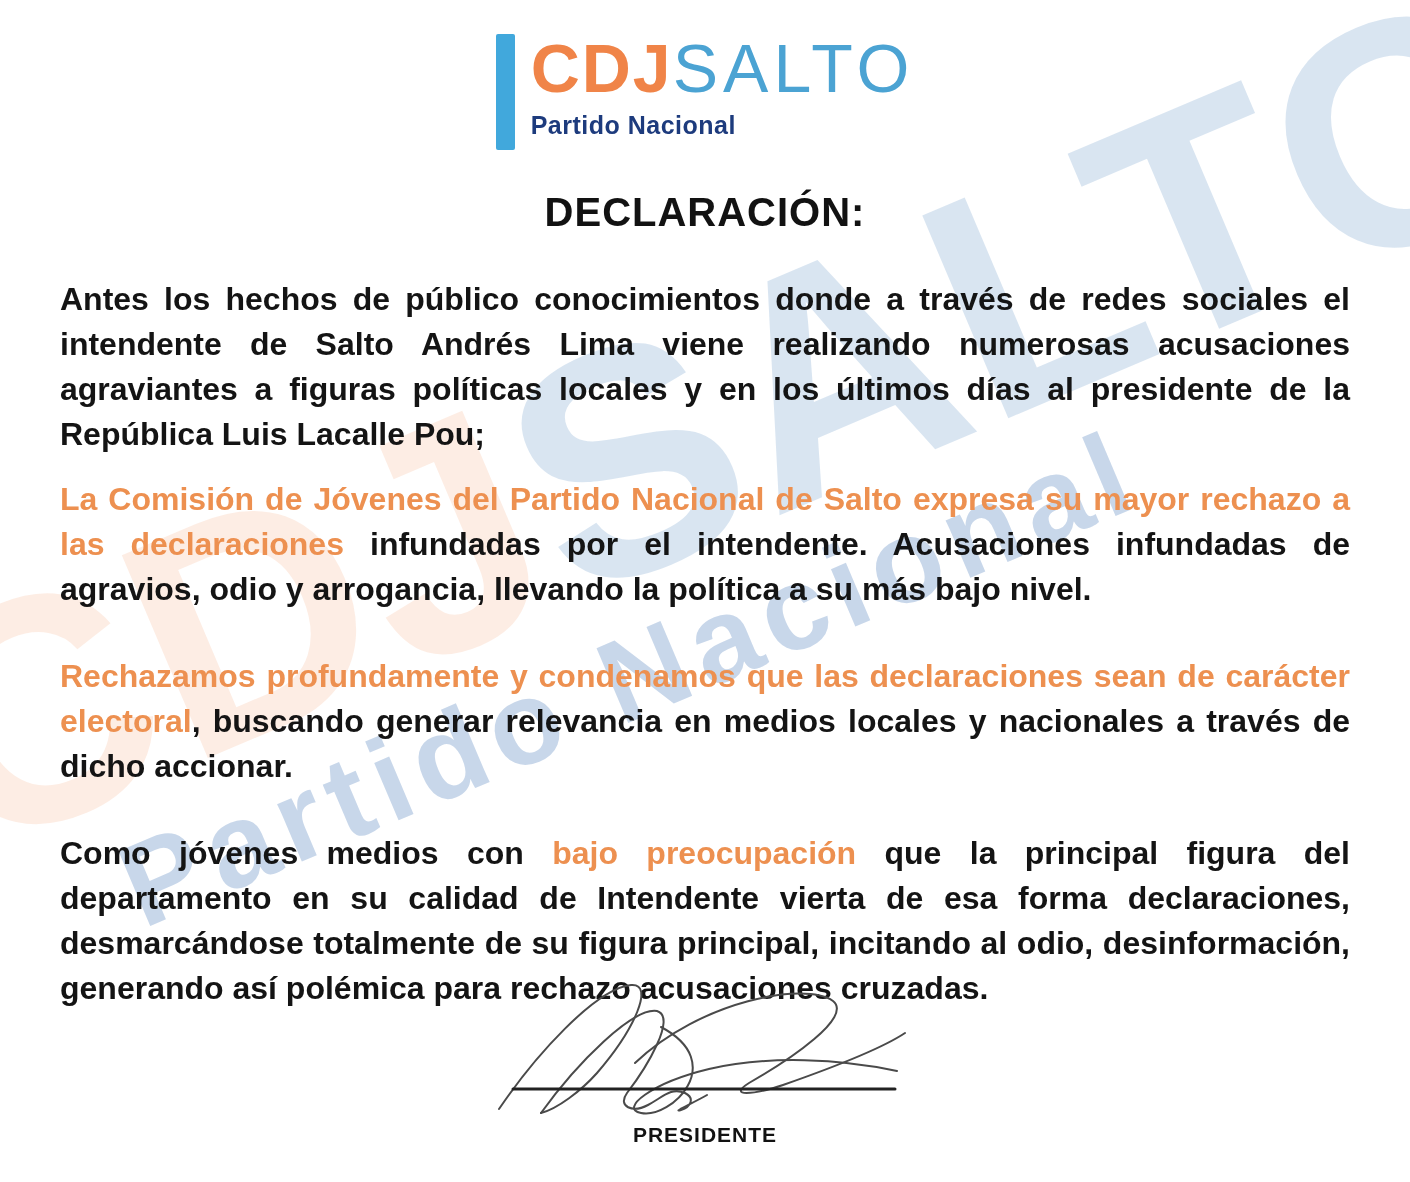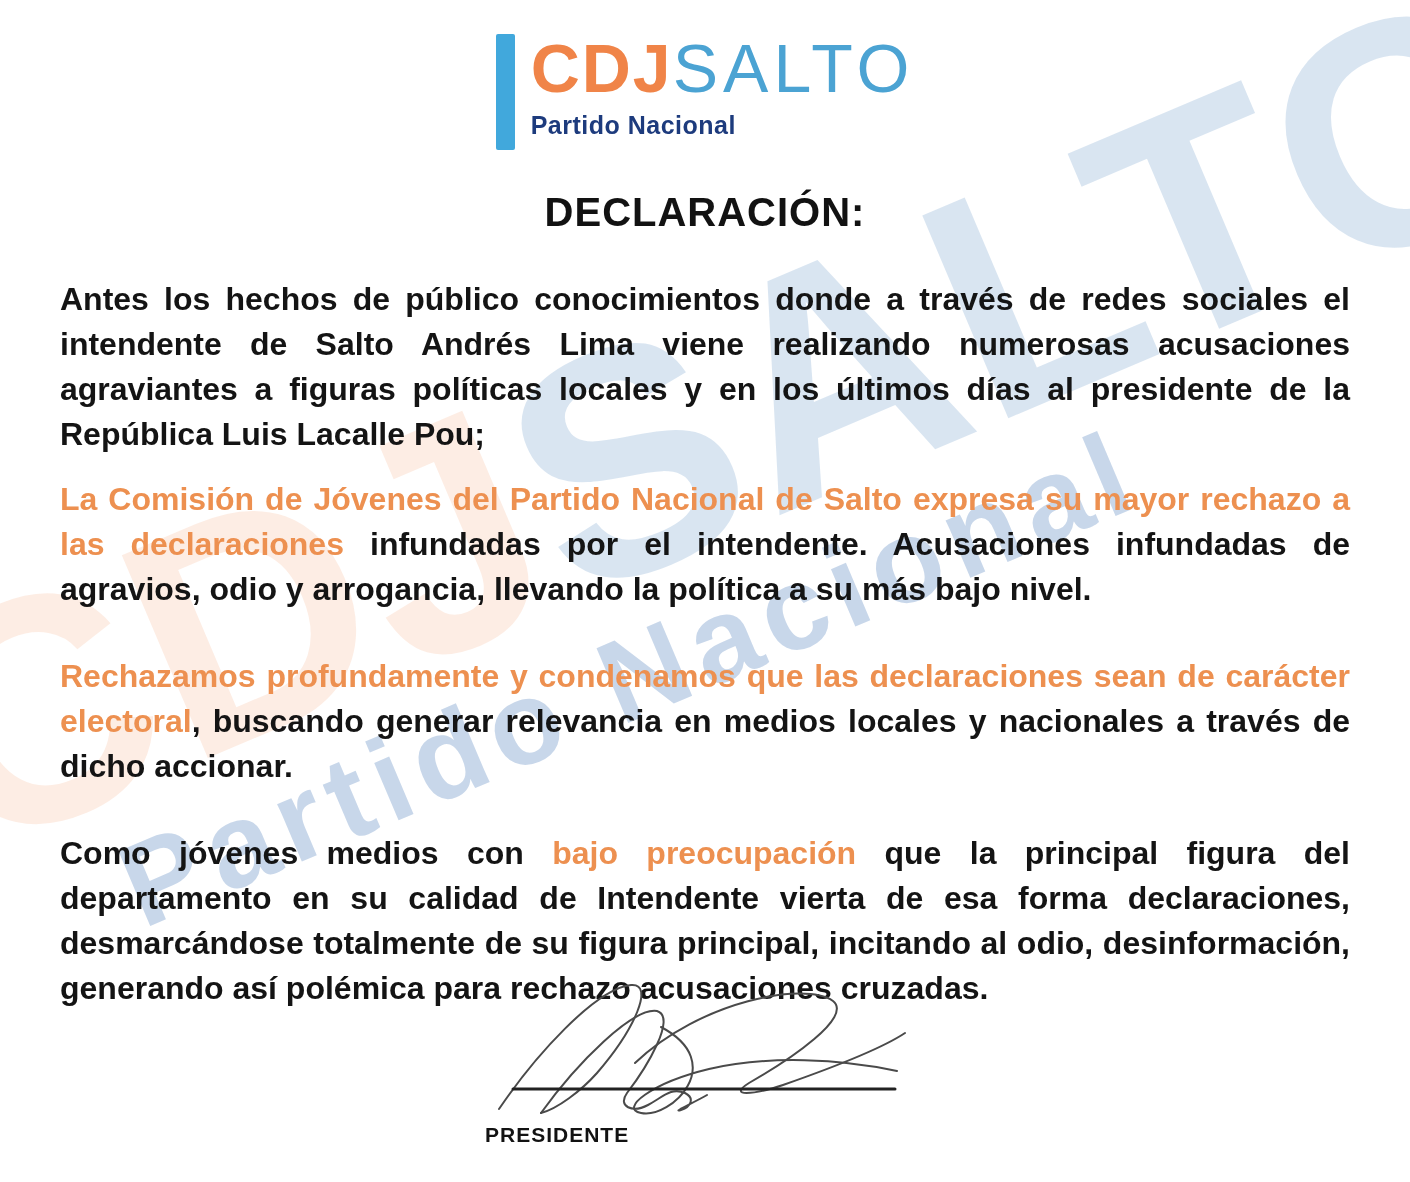--- a/index.html
+++ b/index.html
@@ -111,20 +111,21 @@
   .seg-black{color:#141414;}
 
   
   .signature{
     position:absolute;
     z-index:2;
     top:971px;
     left:50%;
     transform:translateX(-50%);
     width:440px;
+    text-align:center;
   }
   .signature svg{display:block;}
   .sig-label{
     font-size:21px;
     font-weight:800;
     color:#121212;
     letter-spacing:1px;
     margin-top:2px;
   }
 </style>

